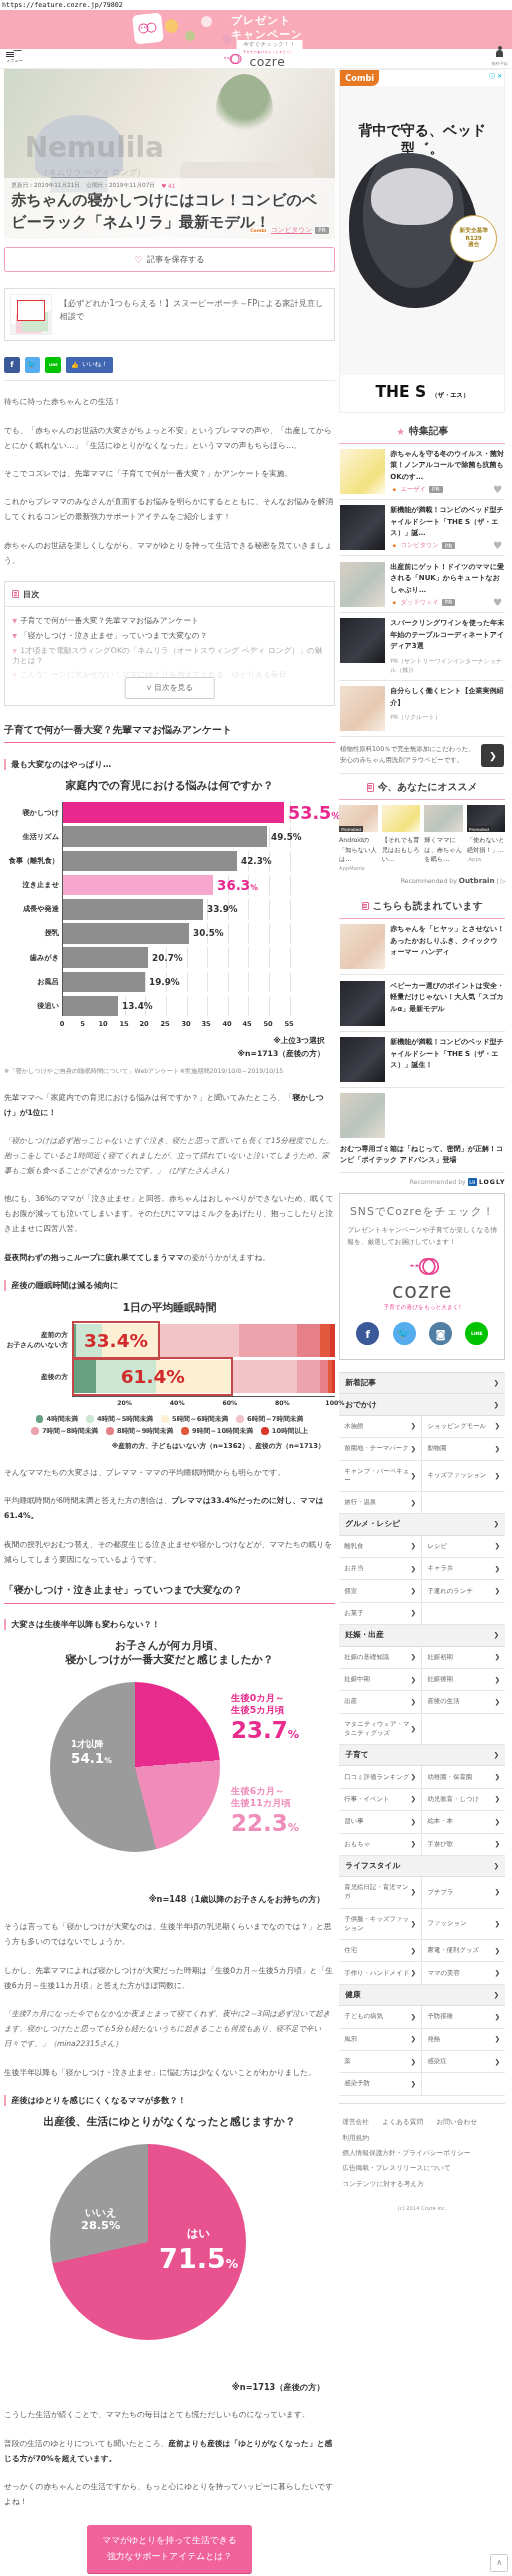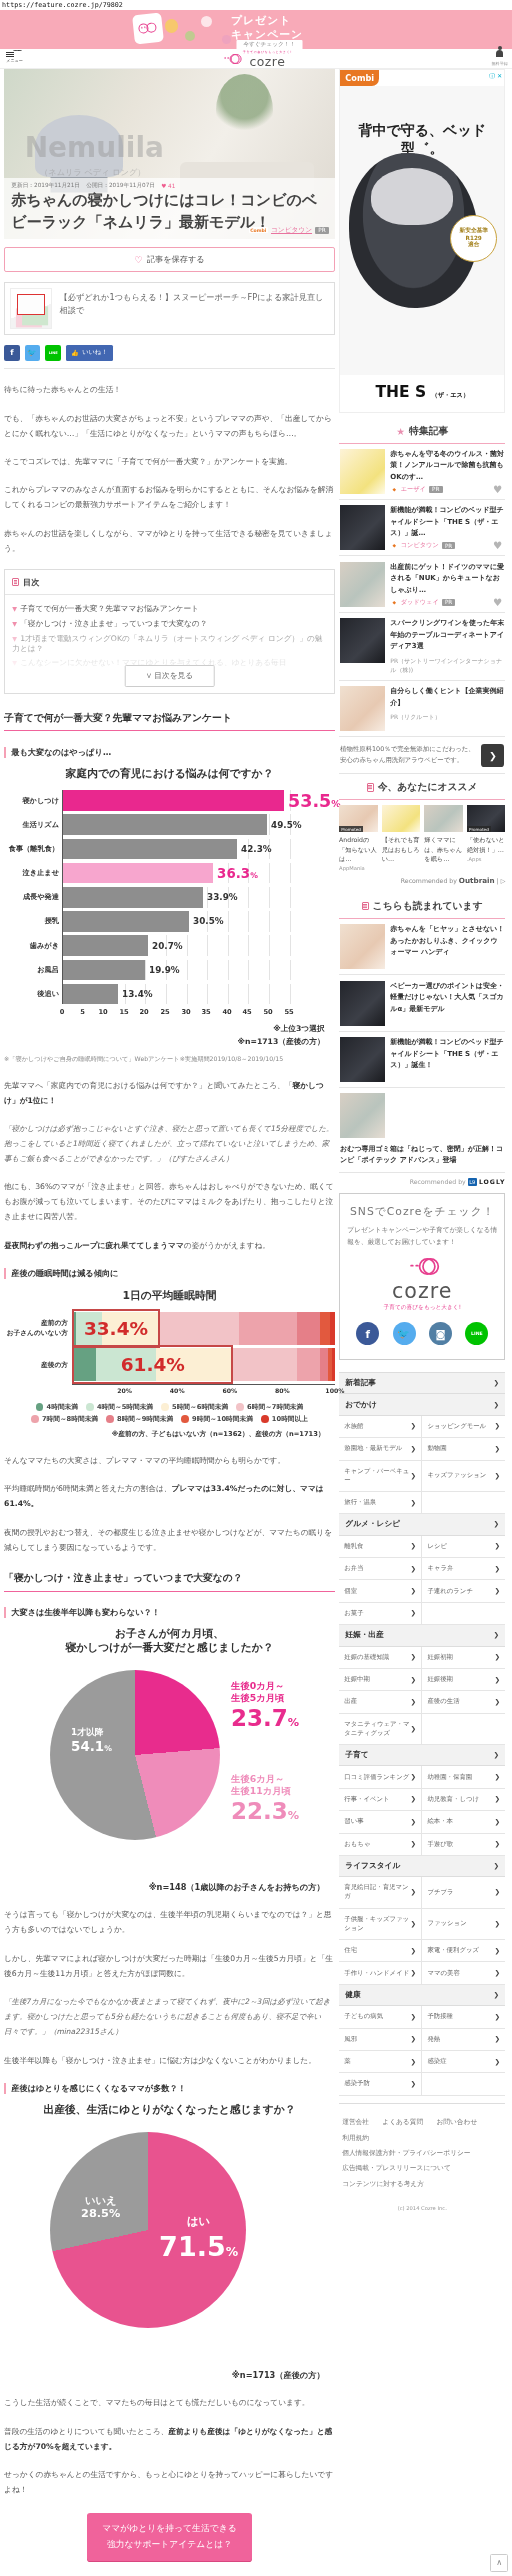--- a/index.html
+++ b/index.html
@@ -45,21 +45,21 @@
   .hero-title { font-size:15px; font-weight:bold; color:#444; line-height:1.45; margin-top:0; }
   .hero-watermark { position:absolute; left:20.6px; top:62px; color:rgba(150,150,150,.45); font-size:28px; font-weight:bold; }
   .hero-watermark-sub { position:absolute; left:36px; top:98px; color:rgba(150,150,150,.5); font-size:8.2px; }
   .hero-author { position:absolute; right:6.2px; bottom:4.1px; display:flex; align-items:center; gap:3.1px; font-size:6.7px; }
   .combi-mini { background:#fff; color:#e87722; font-weight:bold; font-size:4.6px; padding:0.5px 1.5px; border-radius:1px; }
   .hero-author a { color:#e8749f; text-decoration:underline; }
   .pr-badge { background:#9b9b9b; color:#fff; font-size:5.7px; padding:0.5px 3.1px; border-radius:1px; }
   
   .save-btn { margin:8.2px 0; border:0.5px solid #f3a0b5; border-radius:2.1px; background:#fff; width:100%; height:25px; font-size:8.2px; color:#555; display:flex; align-items:center; justify-content:center; gap:4.1px; cursor:pointer; }
   .save-heart { color:#ef5d8f; font-size:9.3px; }
-  .inline-ad { border:0.5px solid #ddd; display:flex; gap:7.2px; padding:5.2px; margin:10px 0; min-height:49px; }
+  .inline-ad { border:0.5px solid #ddd; display:flex; gap:7.2px; padding:5.2px; margin:16px 0; min-height:49px; }
   .inline-ad-img { width:45px; height:41px; background:linear-gradient(160deg,#fff 55%,#f3f3f3 55%),#fff; border:0.5px solid #eee; position:relative; }
   .inline-ad-img:before { content:""; position:absolute; left:6.2px; top:5.2px; width:26px; height:18.5px; background:#fdfdfd; border:0.5px solid #d33; box-shadow:4.1px 11.3px 0 -1px #cfe7cf,-2.1px 13.4px 0 -1px #f7d2dc; }
   .inline-ad-text { font-size:8.2px; color:#666; line-height:1.6; padding-top:3.1px; }
   .social-row { display:flex; gap:5.2px; align-items:center; margin:5.2px 0 7.2px; }
   .sq-icon { width:15.5px; height:15.5px; border-radius:2.1px; color:#fff; font-weight:bold; display:flex; align-items:center; justify-content:center; font-size:7.7px; }
   .fb { background:#3b5998; } .tw { background:#55acee; } .line-ic { background:#00c300; font-size:3.6px; }
   .like-btn { background:#4267b2; color:#fff; font-size:6.2px; border-radius:1.5px; padding:3.1px 5.2px; display:flex; gap:3.1px; align-items:center; }
   .divider { border-top:0.5px solid #e5e5e5; margin:4.1px 0 9.3px; }
   
   .para { font-size:7.7px; line-height:1.95; color:#555; margin:13.4px 0; }
@@ -772,21 +772,21 @@
         <div class="menu-grid">
           <div class="menu-cell">
             <span>水族館</span>
             <span class="chev">❯</span>
           </div>
           <div class="menu-cell">
             <span>ショッピングモール</span>
             <span class="chev">❯</span>
           </div>
           <div class="menu-cell">
-            <span>遊園地・最新モデル</span>
+            <span>遊園地・テーマパーク</span>
             <span class="chev">❯</span>
           </div>
           <div class="menu-cell">
             <span>動物園</span>
             <span class="chev">❯</span>
           </div>
           <div class="menu-cell">
             <span>キャンプ・バーベキュー</span>
             <span class="chev">❯</span>
           </div>

